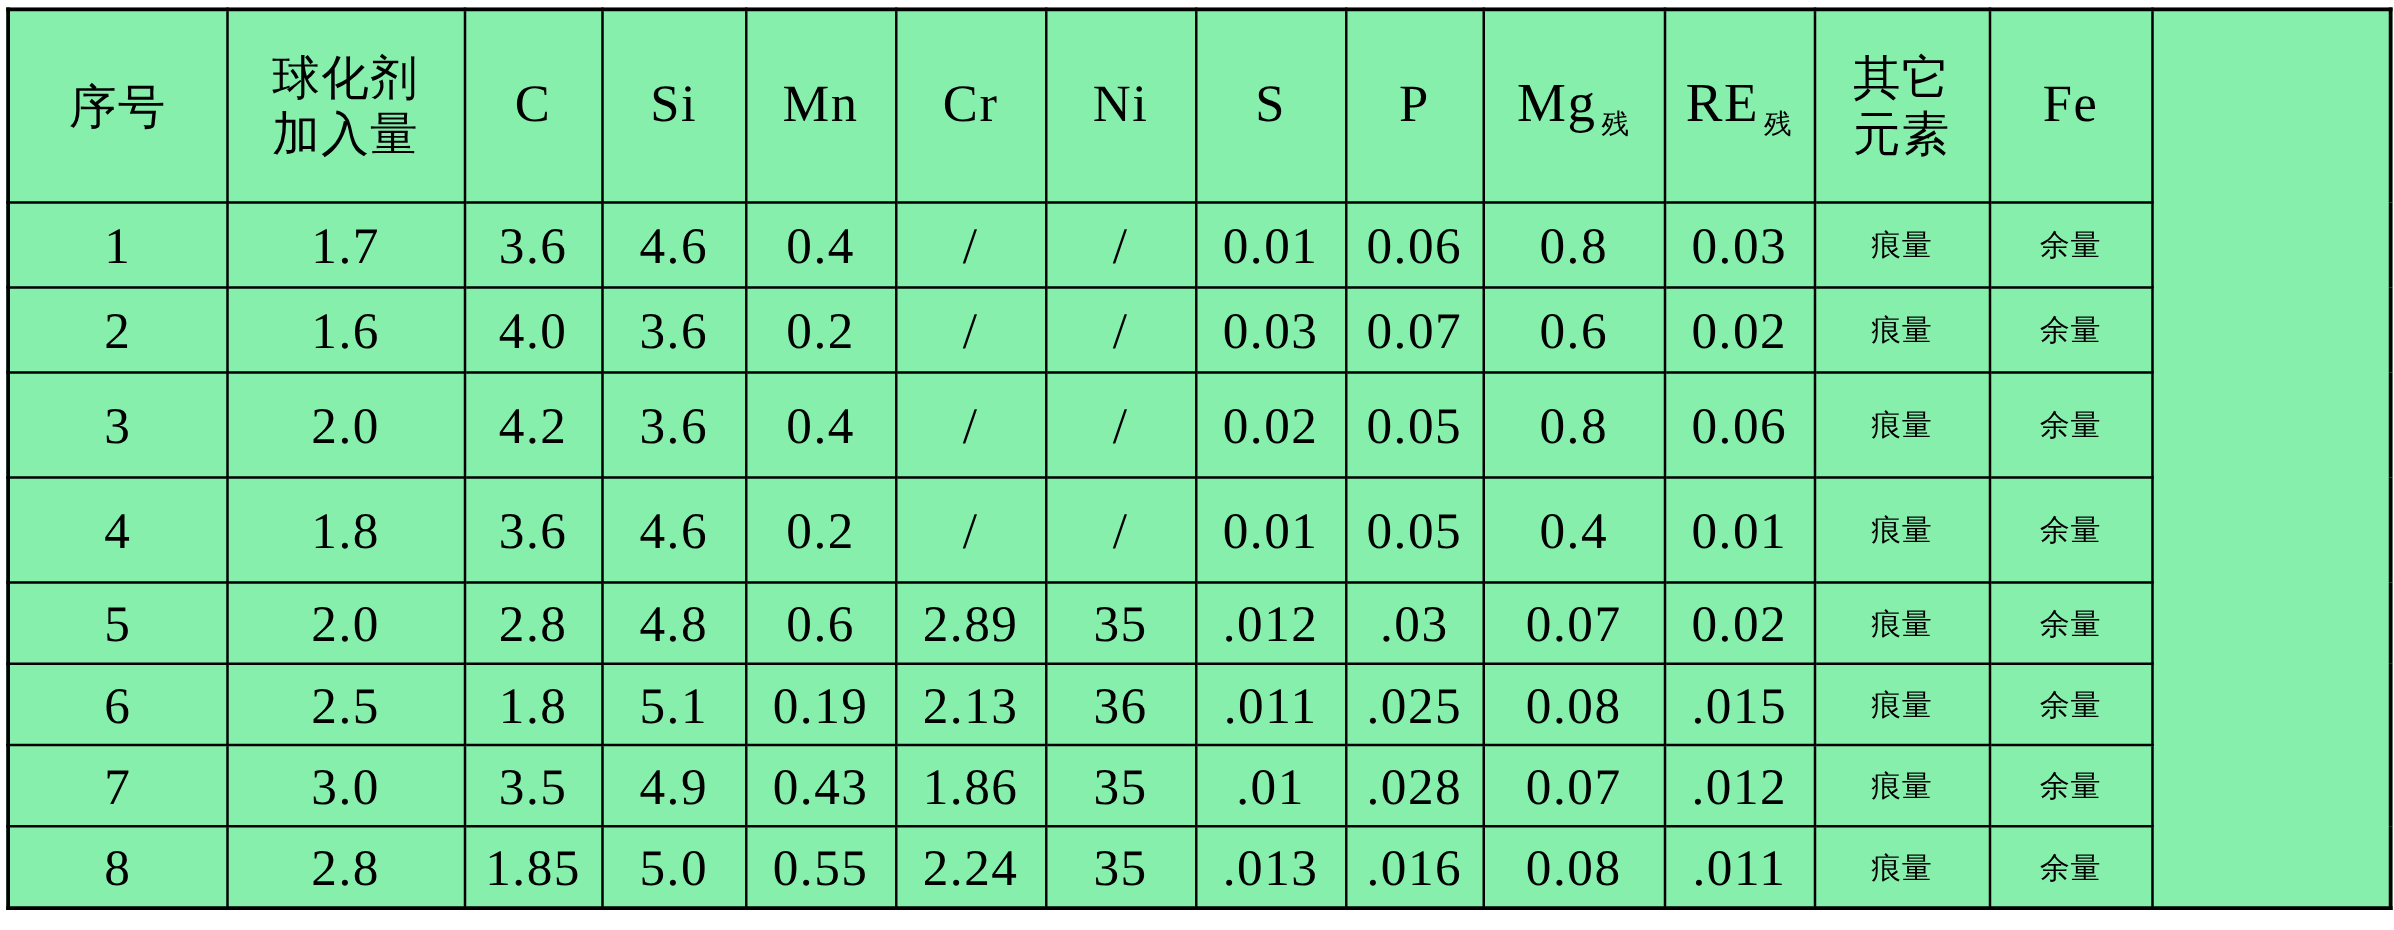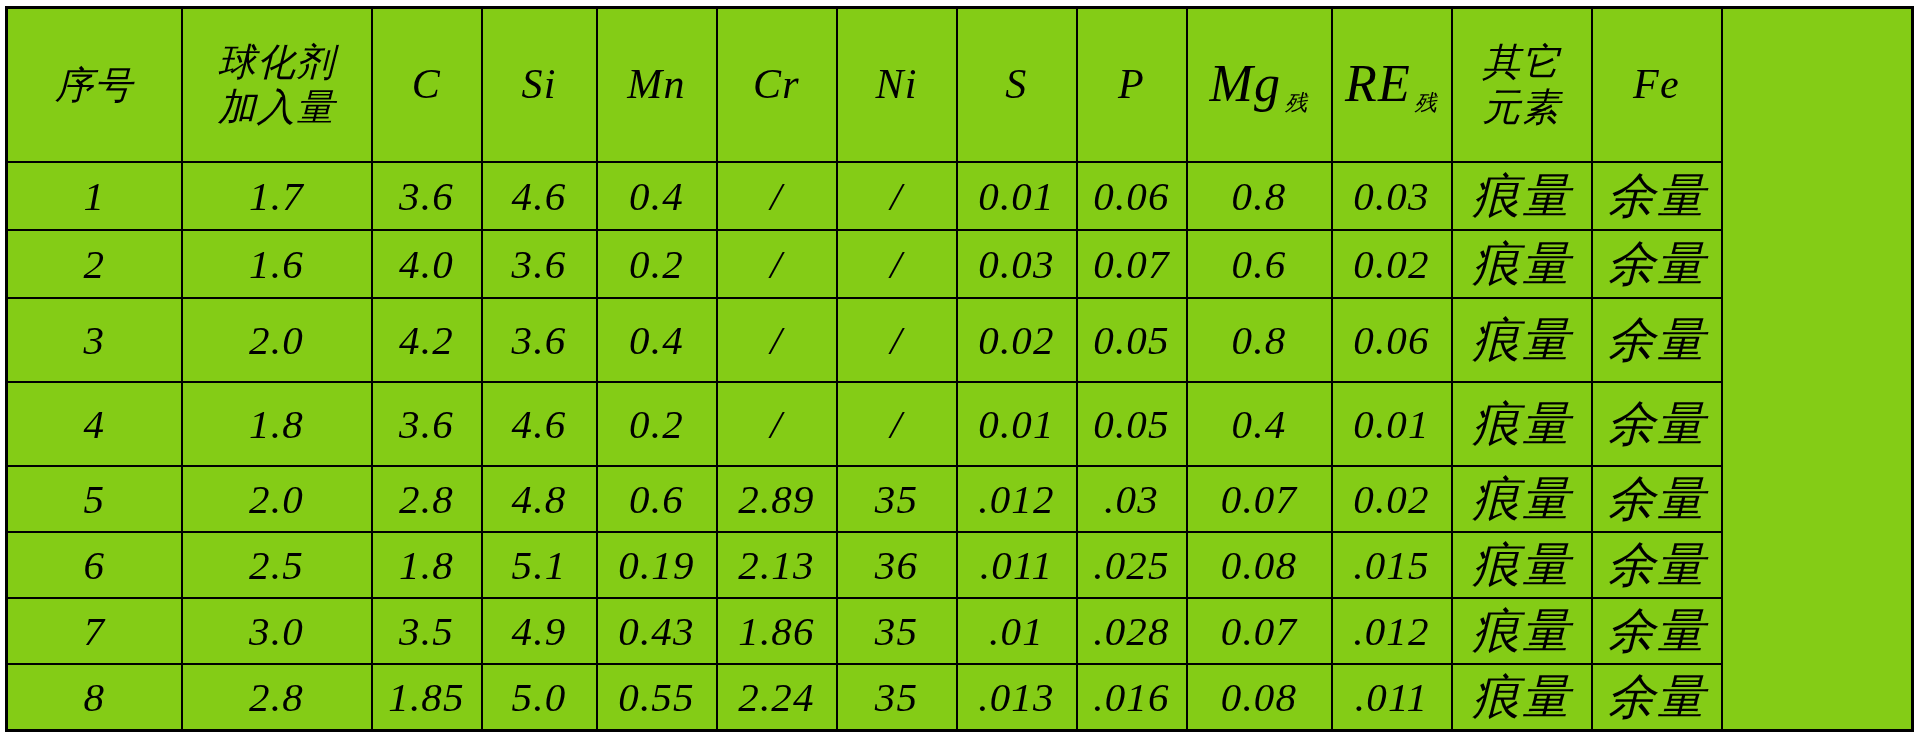--- a/index.html
+++ b/index.html
@@ -22,22 +22,21 @@
     background: #ffffff;
     box-sizing: border-box;
   }
 
   table.alloy-table {
     border-collapse: collapse;
     table-layout: fixed;
     width: 1906px;
     margin-left: 5px;
     margin-top: 6px;
-    background: #84cc16;
-    font-style: italic;
+    background: #86efac;
   }
 
   table.alloy-table td,
   table.alloy-table th {
     border: 2px solid #000000;
     text-align: center;
     vertical-align: middle;
     padding: 0;
     font-weight: normal;
     color: #000000;
@@ -89,32 +88,32 @@
   .hdr-latin {
     font-family: "Liberation Serif", "DejaVu Serif", serif;
     font-size: 42px;
   }
 
   .hdr-sub {
     white-space: nowrap;
   }
   .hdr-sub .base {
     font-family: "Liberation Serif", "DejaVu Serif", serif;
-    font-size: 52px;
+    font-size: 44px;
   }
   .hdr-sub .sub {
     font-family: "DejaVu Sans", "Liberation Sans", sans-serif;
     font-size: 22px;
     vertical-align: sub;
     margin-left: 4px;
   }
 
   td.cjk-cell {
     font-family: "DejaVu Sans", "Liberation Sans", sans-serif;
-    font-size: 48px;
+    font-size: 24px;
   }
 
   td.num-cell {
     font-family: "Liberation Serif", "DejaVu Serif", serif;
     font-size: 41px;
   }
 
   td.slash-cell {
     font-family: "Liberation Serif", "DejaVu Serif", serif;
     font-size: 41px;

